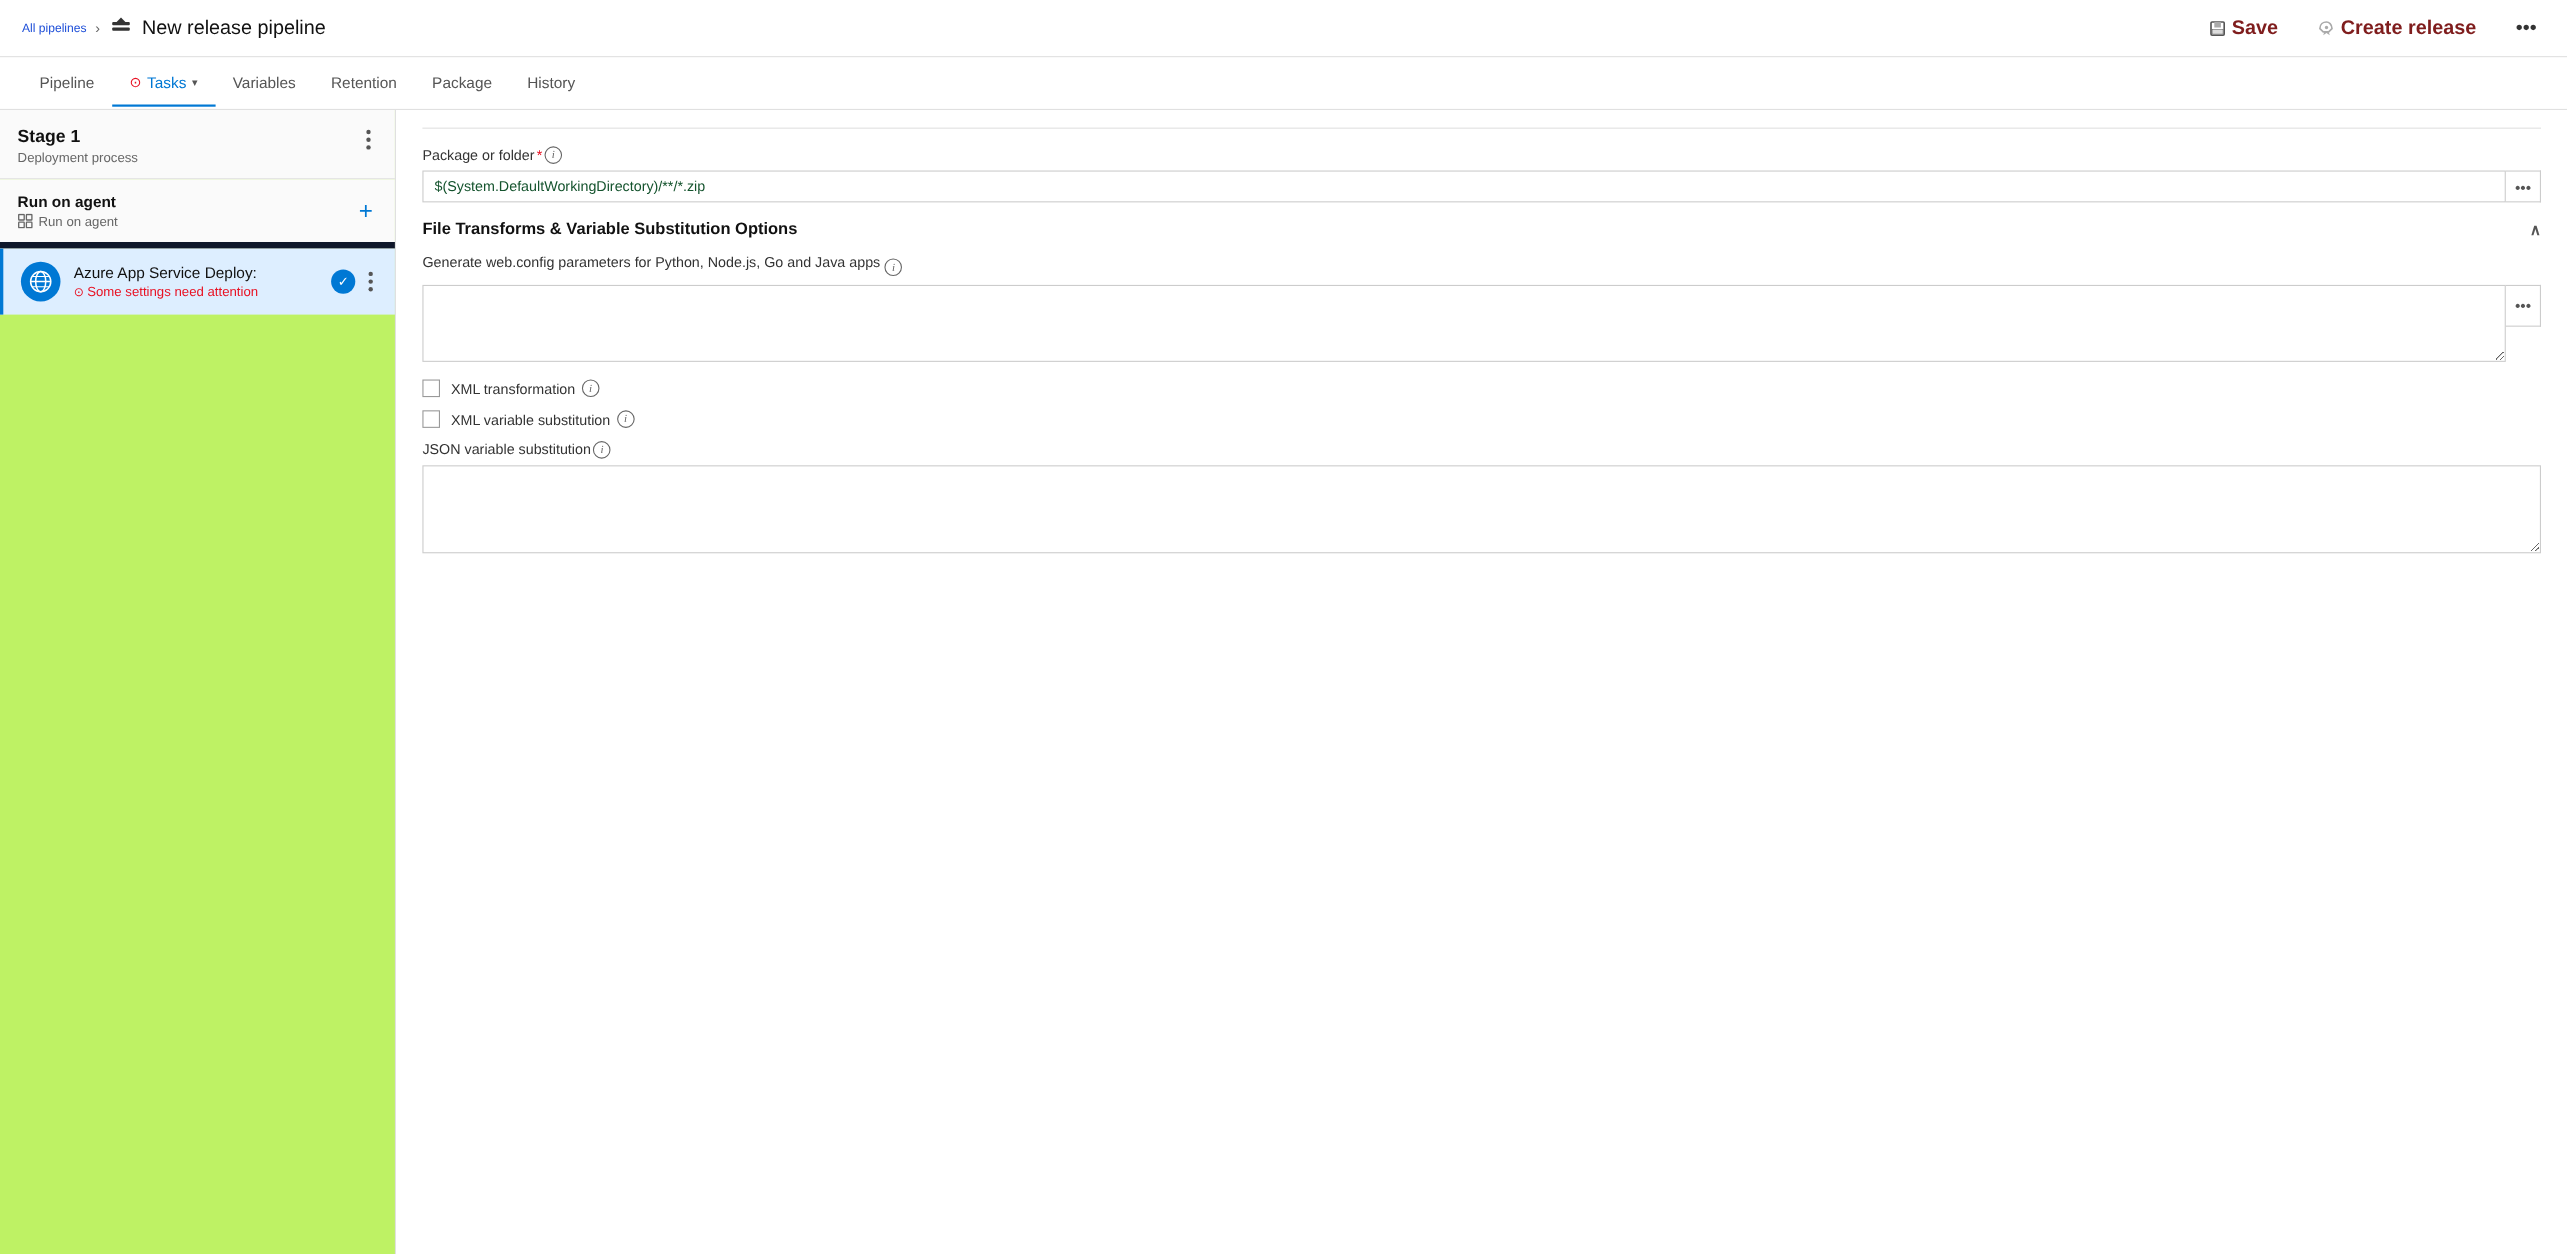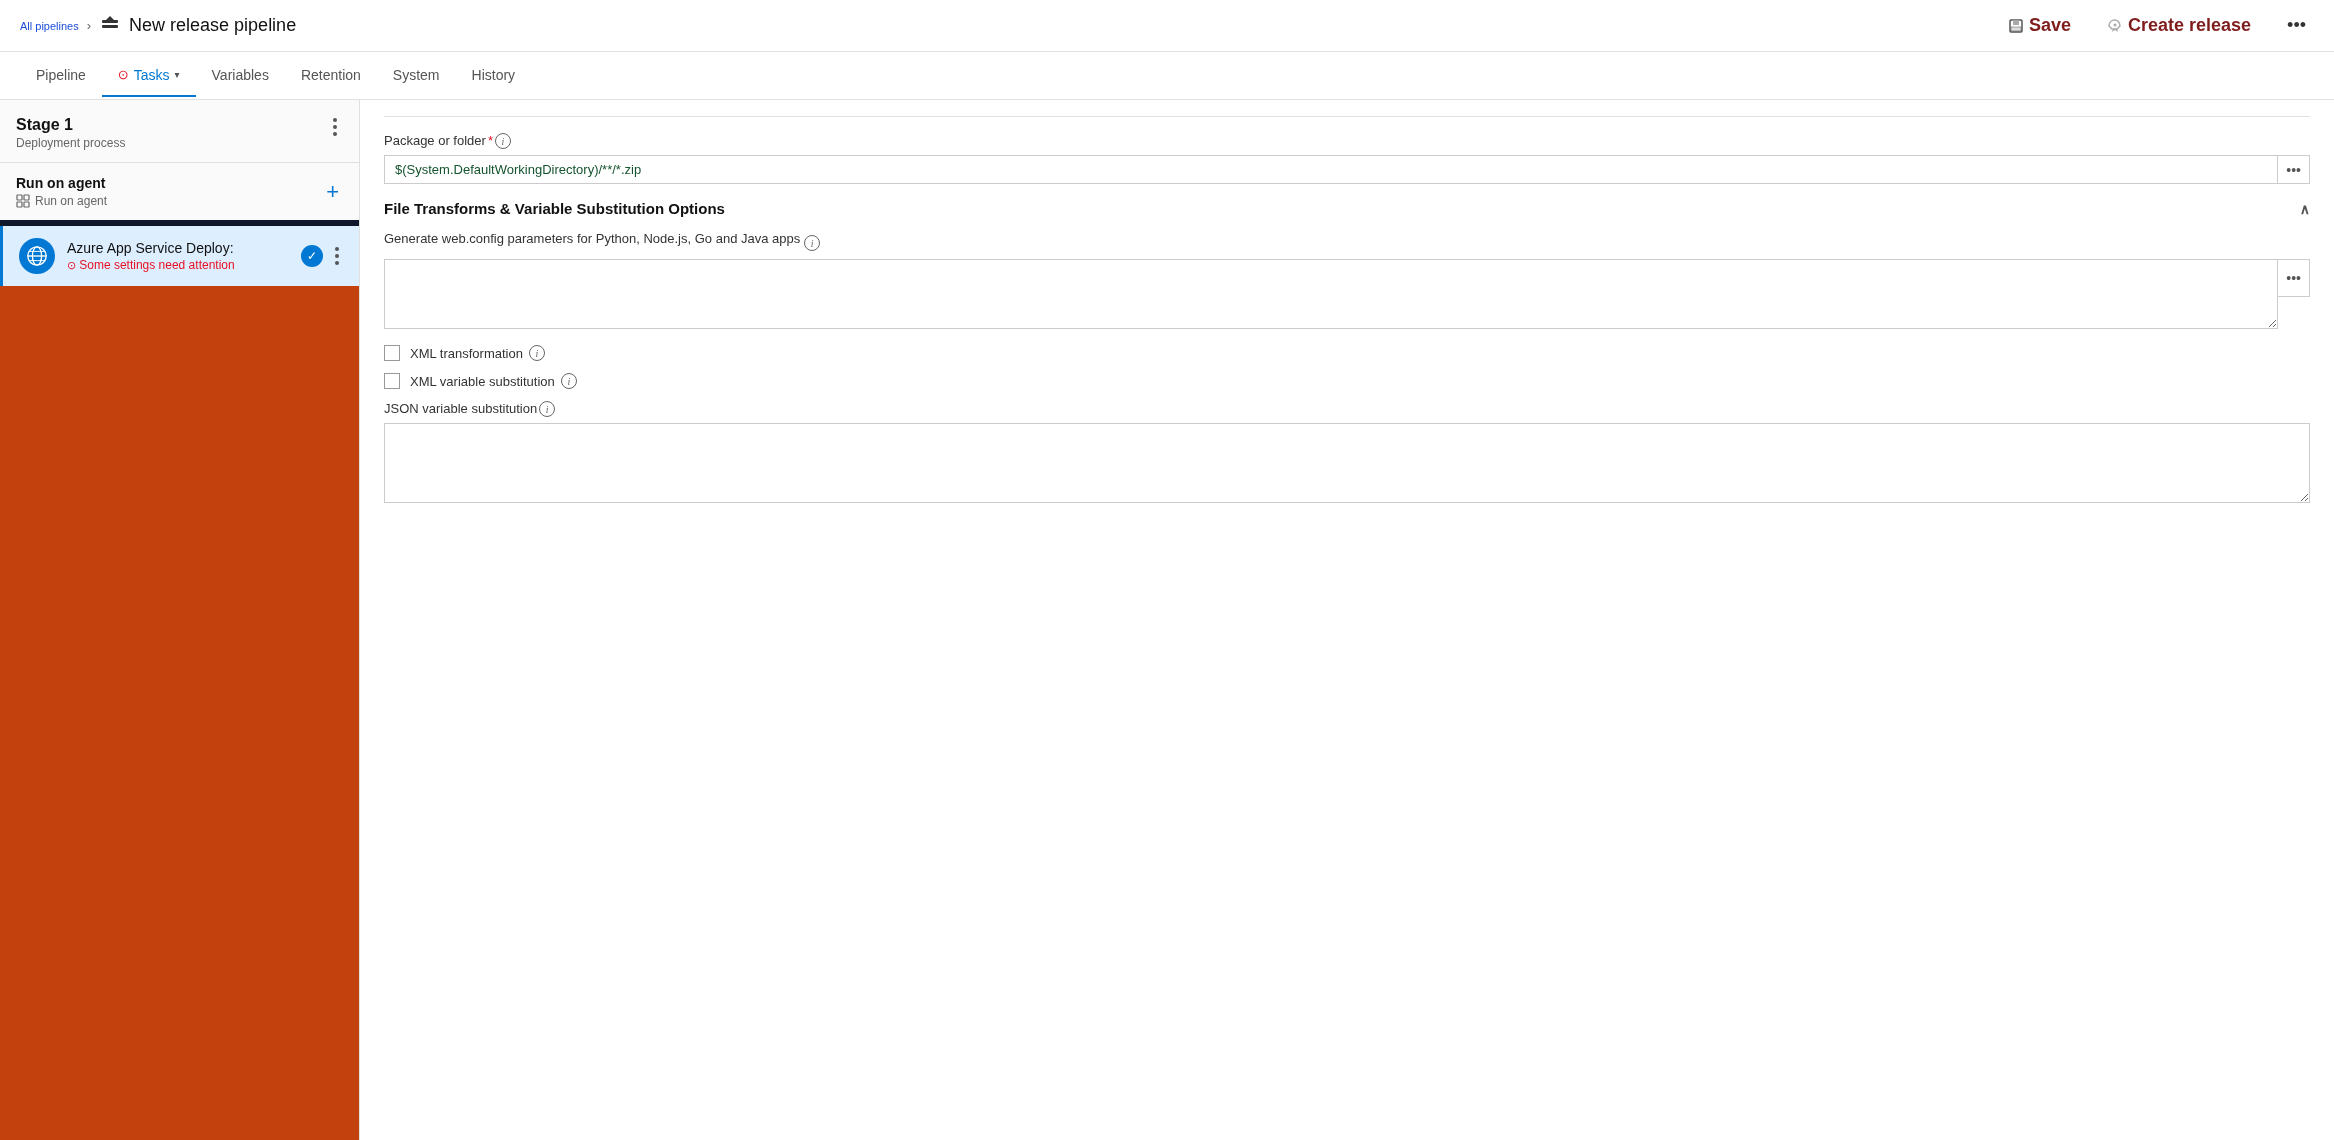--- a/index.html
+++ b/index.html
@@ -102,21 +102,21 @@
     .main-layout {
       display: flex;
       height: calc(100vh - 100px);
     }
 
     
     .left-panel {
       width: 360px;
       min-width: 360px;
       border-right: 1px solid #e0e0e0;
-      background: #c2410c;
+      background: #bef264;
       overflow-y: auto;
     }
 
     
     .stage-header {
       display: flex;
       align-items: flex-start;
       justify-content: space-between;
       padding: 16px 16px 12px;
       border-bottom: 1px solid #e0e0e0;
@@ -426,21 +426,21 @@
     <span>Tasks</span>
     <span class="chevron-down">▾</span>
   </div>
   <div class="nav-tab">
     <span>Variables</span>
   </div>
   <div class="nav-tab">
     <span>Retention</span>
   </div>
   <div class="nav-tab">
-    <span>System</span>
+    <span>Package</span>
   </div>
   <div class="nav-tab">
     <span>History</span>
   </div>
 </div>
 
 <div class="main-layout">
 
   <div class="left-panel">
 

